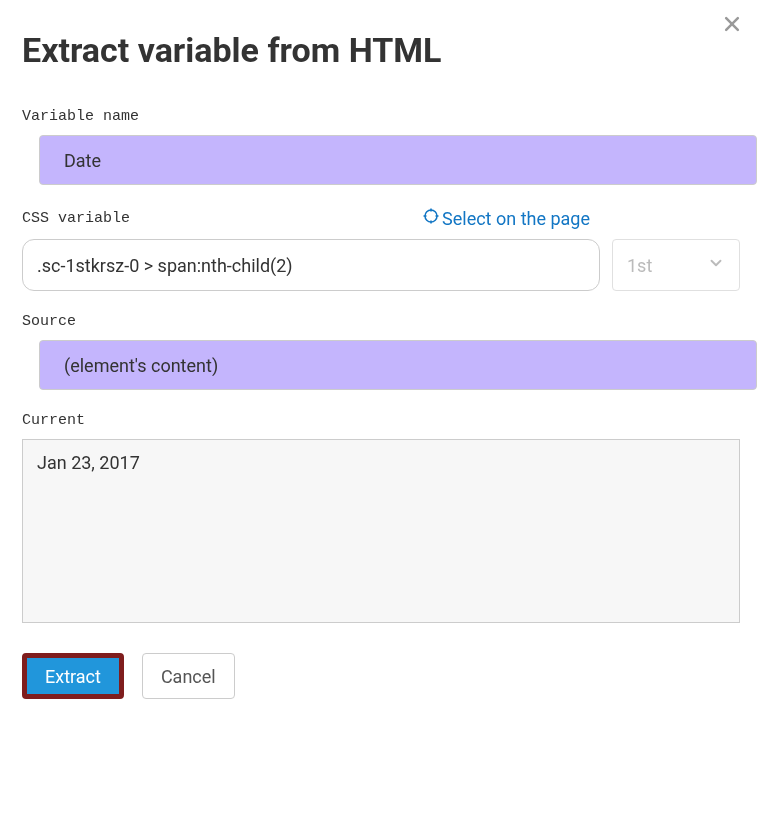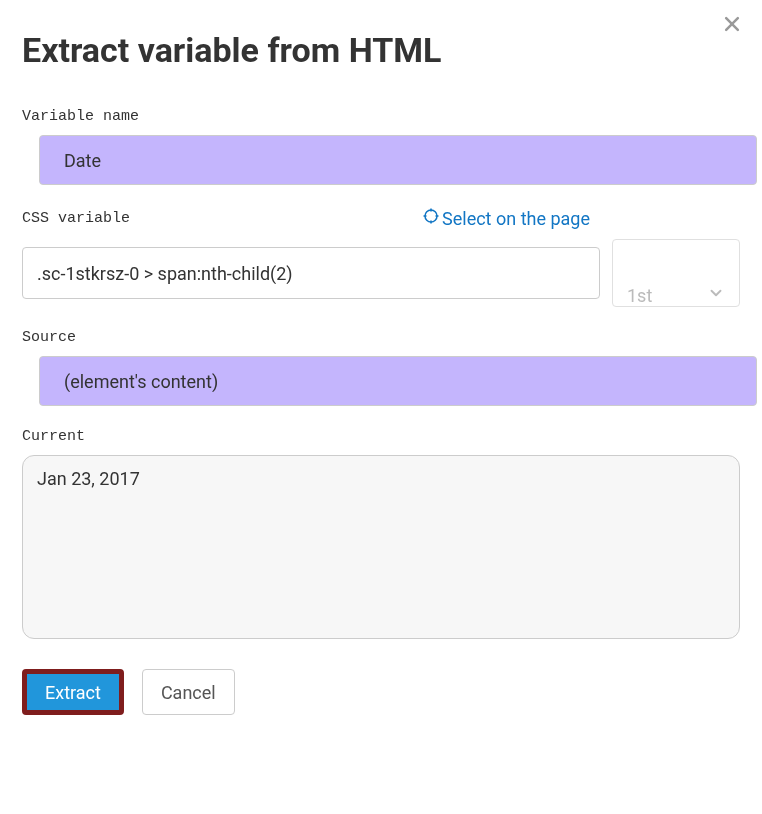--- a/index.html
+++ b/index.html
@@ -86,51 +86,51 @@
     }
     .selector-row {
       display: flex;
       gap: 12px;
       align-items: center;
     }
     .selector-input {
       flex: 1;
       height: 52px;
       border: 1px solid #ccc;
-      border-radius: 4px;
+      border-radius: 12px;
       padding: 0 14px;
       font-size: 18px;
       color: #333;
       background: #fff;
       font-family: inherit;
     }
     .ordinal-select {
       width: 128px;
-      height: 68px;
+      height: 52px;
       border: 1px solid #e0e0e0;
       border-radius: 4px;
       padding: 0 14px;
       font-size: 18px;
       color: #bbb;
       background: #fff;
       display: flex;
-      align-items: flex-end;
+      align-items: center;
       justify-content: space-between;
       cursor: pointer;
     }
     .ordinal-select svg {
       width: 18px;
       height: 18px;
       stroke: #bbb;
     }
     .current-box {
       width: 100%;
       height: 184px;
       border: 1px solid #ccc;
-      border-radius: 12px;
+      border-radius: 0;
       padding: 12px 14px;
       font-size: 18px;
       color: #333;
       background: #f7f7f7;
     }
     .button-row {
       display: flex;
       gap: 18px;
       margin-top: 30px;
     }

